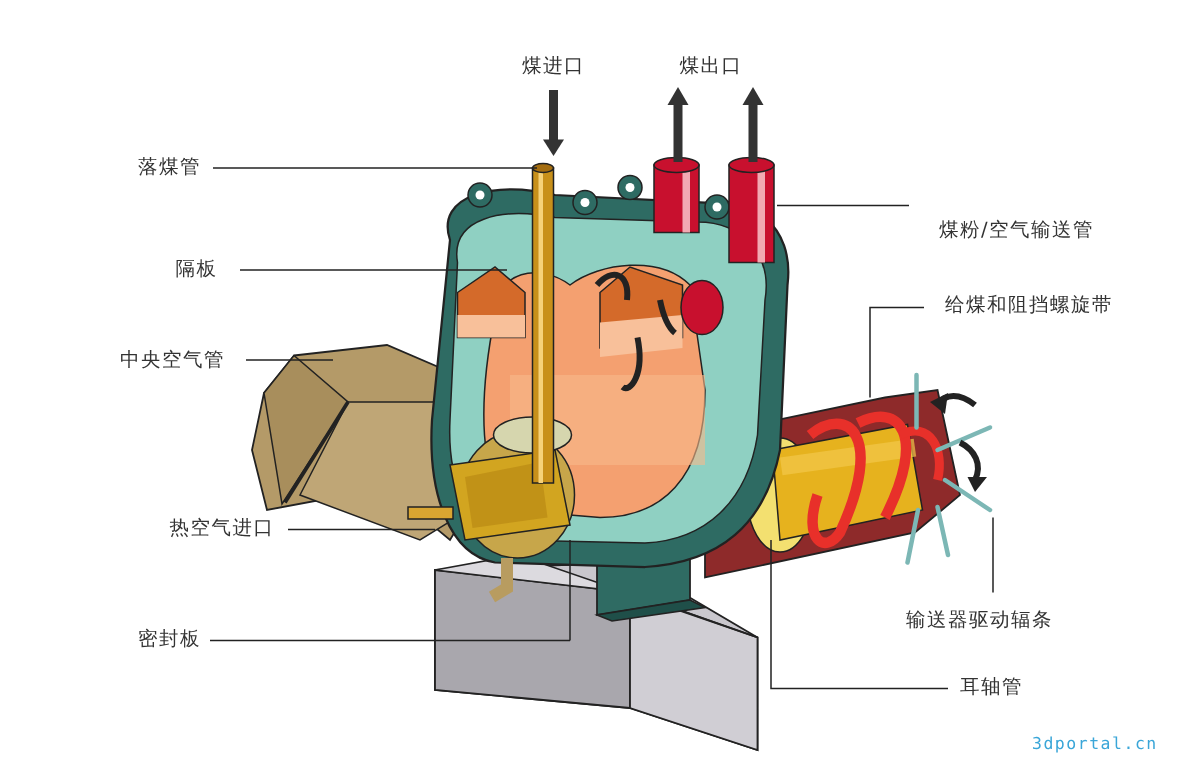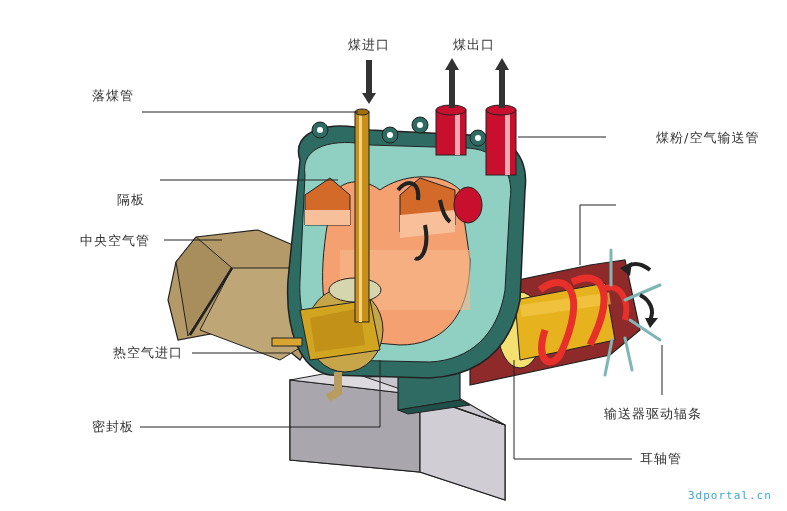--- a/index.html
+++ b/index.html
@@ -138,25 +138,26 @@
         <line x1="380" y1="427" x2="380" y2="360"></line>
       <line x1="518" y1="137" x2="606" y2="137"></line>
       <polyline points="616,205 580,205 580,265"></polyline>
       <polyline points="662,395 662,345"></polyline>
       <polyline points="632,459 514,459 514,360"></polyline>
     </g>
   </svg>
 
   <div class="label" style="left:348px;top:37px;">煤进口</div>
   <div class="label" style="left:453px;top:37px;">煤出口</div>
-  <div class="label" style="left:92px;top:88px;text-align:center;">落煤管</div>
-  <div class="label" style="left:117px;top:172px;margin-top:20px;">隔板</div>
+  <div class="label" style="left:92px;top:104px;text-align:center;">落煤管</div>
+  <div class="label" style="left:117px;top:172px;">隔板</div>
   <div class="label" style="left:80px;top:233px;">中央空气管</div>
   <div class="label" style="left:113px;top:345px;">热空气进口</div>
   <div class="label" style="left:92px;top:419px;">密封板</div>
-  <div class="label" style="left:626px;top:130px;margin-left:30px;">煤粉/空气输送管</div>
+  <div class="label" style="left:626px;top:146px;">煤粉/空气输送管</div>
+  <div class="label" style="left:630px;top:196px;">给煤和阻挡螺旋带</div>
   <div class="label" style="left:604px;top:406px;">输送器驱动辐条</div>
   <div class="label" style="left:640px;top:451px;">耳轴管</div>
 
   <div class="wm">
     <div class="wm-bot">3dportal.cn</div>
   </div>
 </div>
 
 </body></html>

